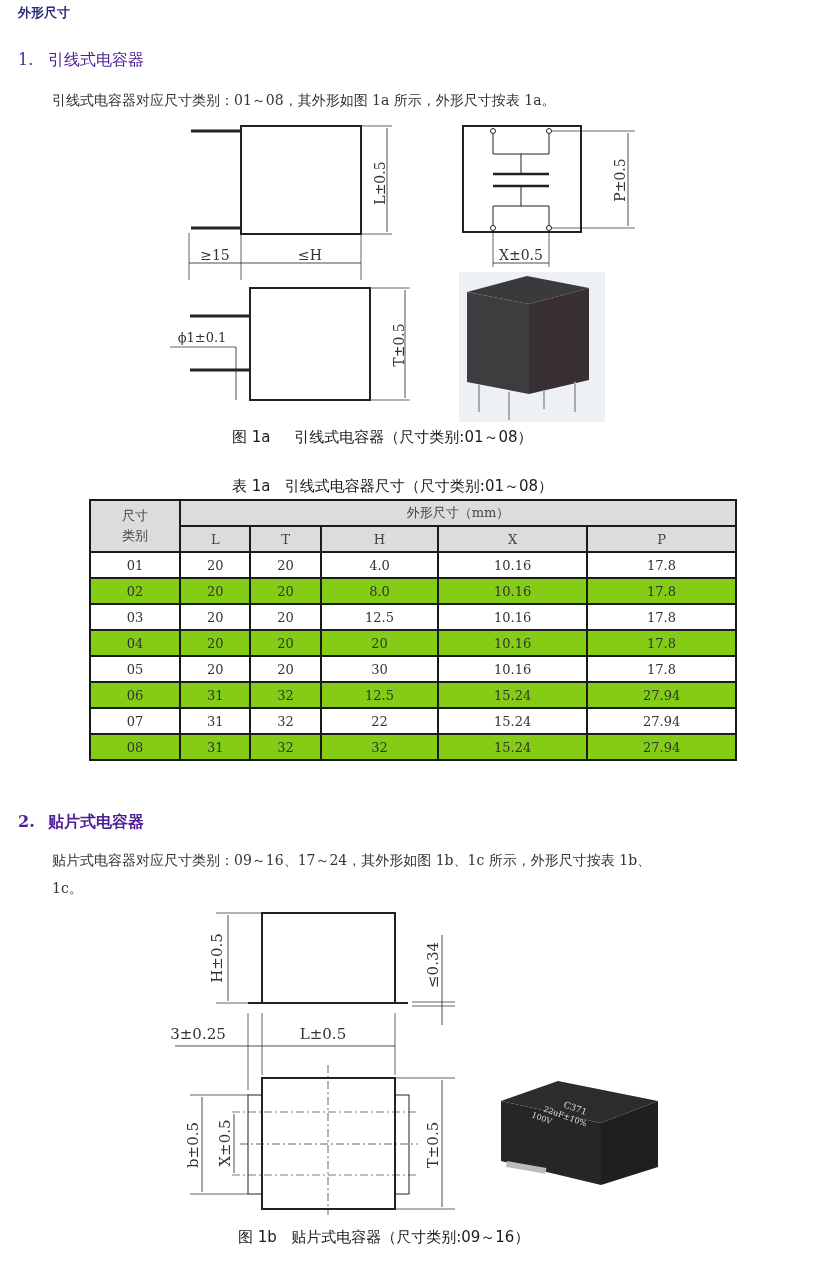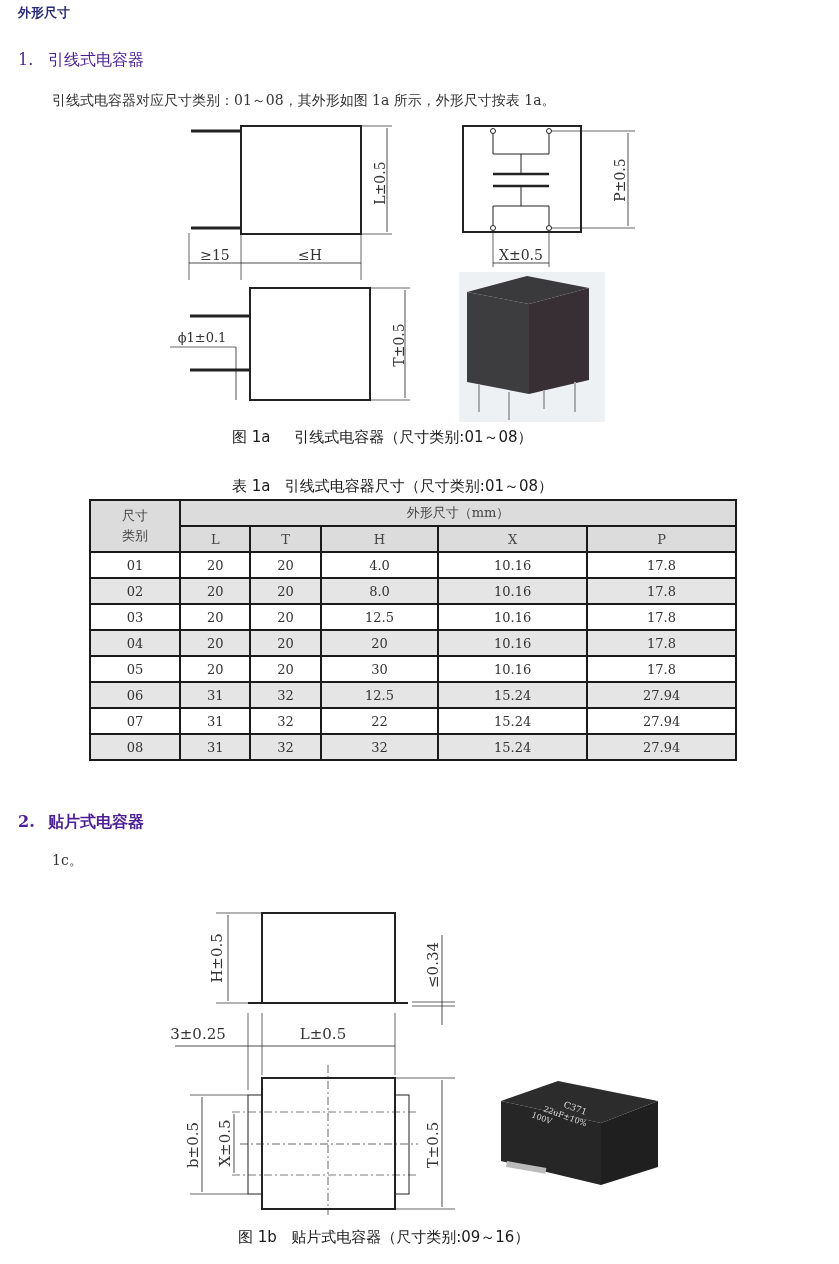--- a/index.html
+++ b/index.html
@@ -10,21 +10,21 @@
         font-size: 13px; color: #2a2c7a; }
   .h2 { font-family: "DejaVu Sans", sans-serif; font-size: 16px; color: #4c1d95; }
   .h2 .num { font-family: "DejaVu Serif", serif; display: inline-block; width: 30px; }
   .para { font-size: 14px; color: #333; line-height: 28px; }
   .caption { font-family: "DejaVu Sans", sans-serif; font-size: 15px; color: #1a1a1a; white-space: pre; }
   table.dims { position: absolute; left: 89px; top: 499px; width: 648px; border-collapse: collapse;
                font-family: "DejaVu Serif", serif; font-size: 13px; color: #333; }
   table.dims td, table.dims th { border: 2px solid #1a1a1a; text-align: center; font-weight: normal;
                height: 24px; padding: 0; }
   table.dims th { background: #dcdcdc; color: #444; }
-  table.dims tr.shade td { background: #e5e5e5; }
+  table.dims tr.shade td { background: #84cc16; }
   svg text { font-family: "DejaVu Serif", serif; fill: #333; }
 </style>
 </head>
 <body>
 
 <div class="abs h1">外形尺寸</div>
 
 <div class="abs h2" style="left:18px;top:50px;">
   <span class="num">1.</span><span>引线式电容器</span>
 </div>
@@ -174,20 +174,21 @@
     <td>15.24</td>
     <td>27.94</td>
   </tr>
 </tbody>
   </table>
 
 <div class="abs h2" style="left:18px;top:812px;font-weight:bold;">
   <span class="num">2.</span><span>贴片式电容器</span>
 </div>
 <div class="abs para" style="left:52px;top:846px;">
+  <div>贴片式电容器对应尺寸类别：09～16、17～24，其外形如图 1b、1c 所示，外形尺寸按表 1b、</div>
   <div>1c。</div>
 </div>
 
 <svg class="abs" style="left:160px;top:905px;" width="320" height="310">
   <g stroke="#222" fill="none">
 
     <rect x="102" y="8" width="133" height="90" stroke-width="2"></rect>
     <line x1="88" y1="98" x2="248" y2="98" stroke-width="2"></line>
     <line x1="56" y1="8" x2="102" y2="8" stroke-width="0.7"></line>
     <line x1="56" y1="98" x2="88" y2="98" stroke-width="0.7"></line>

